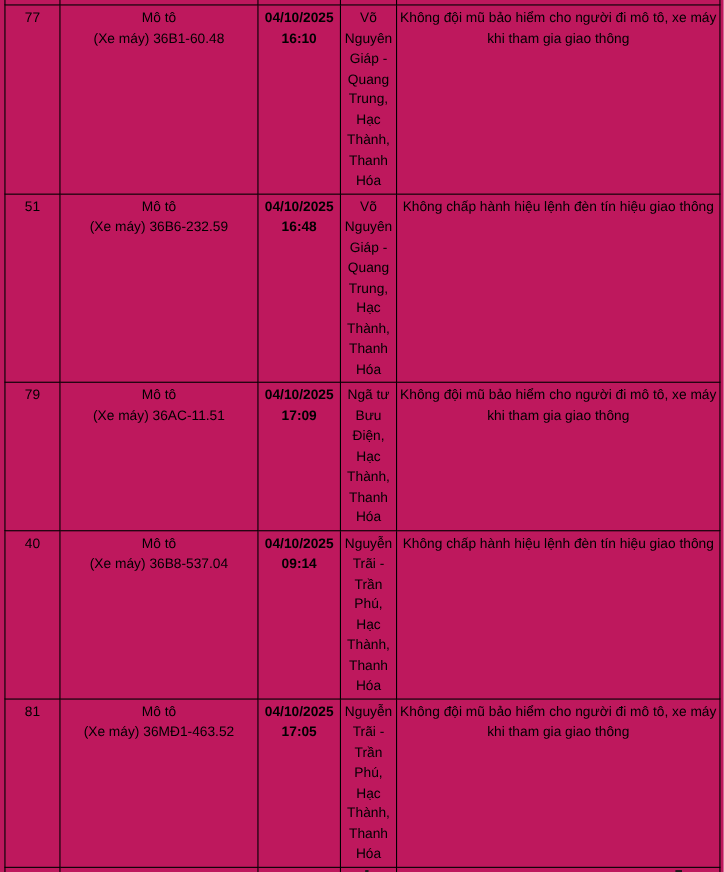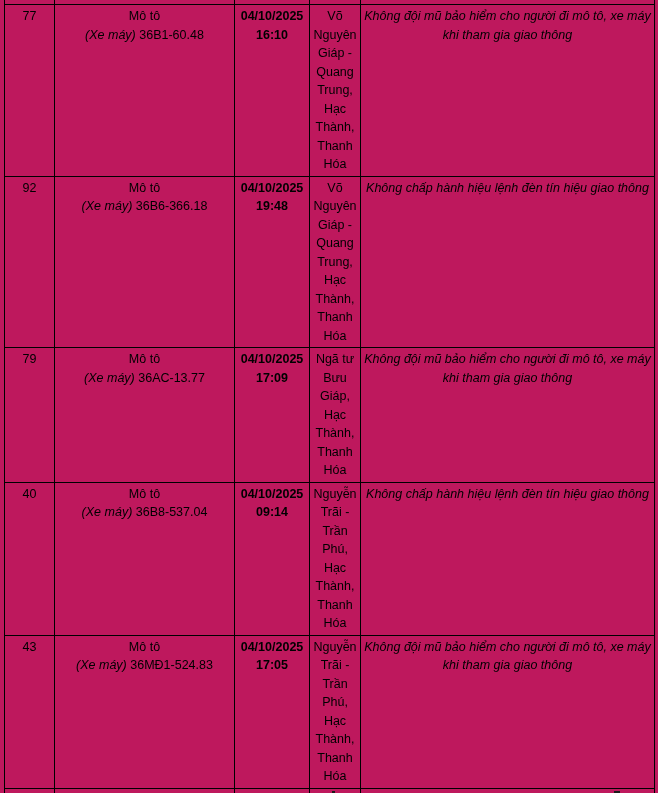--- a/index.html
+++ b/index.html
@@ -29,24 +29,24 @@
     padding: 2px 0;
     font-size: 12.5px;
     line-height: 18.5px;
     overflow: hidden;
     word-wrap: break-word;
   }
   .c-no  { width: 49px; }
   .c-veh { width: 179px; }
   .c-dt  { width: 74px; font-weight: bold; }
   .c-loc { width: 50px; margin-top: 12px; }
-  .c-vio { width: 293px; font-style: italic; }
+  .c-vio { width: 293px; }
   td.c-loc { padding-left: 1px; padding-right: 1px; }
   td.c-vio { padding-left: 2px; padding-right: 2px; }
-  .it { font-style: italic; }
+  .it { }
   tr.partial-top td {
     border-top: none;
     height: 4px;
     padding: 0;
   }
   tr.partial-bottom td {
     border-bottom: none;
     height: 6px;
     padding: 0;
     position: relative;
@@ -85,47 +85,47 @@
     <td class="c-dt">
       <div>04/10/2025</div>
       <div>16:10</div>
     </td>
     <td class="c-loc">Võ Nguyên Giáp - Quang Trung, Hạc Thành, Thanh Hóa</td>
     <td class="c-vio">Không đội mũ bảo hiểm cho người đi mô tô, xe máy khi tham gia giao thông</td>
   </tr>
 
   <tr>
     <td class="c-no">
-      <span>92</span>
+      <span>51</span>
     </td>
     <td class="c-veh">
       <div>Mô tô</div>
-      <div><span class="it">(Xe máy)</span> <span>36B6-366.18</span></div>
+      <div><span class="it">(Xe máy)</span> <span>36B6-232.59</span></div>
     </td>
     <td class="c-dt">
       <div>04/10/2025</div>
-      <div>19:48</div>
+      <div>16:48</div>
     </td>
     <td class="c-loc">Võ Nguyên Giáp - Quang Trung, Hạc Thành, Thanh Hóa</td>
     <td class="c-vio">Không chấp hành hiệu lệnh đèn tín hiệu giao thông</td>
   </tr>
 
   <tr>
     <td class="c-no">
       <span>79</span>
     </td>
     <td class="c-veh">
       <div>Mô tô</div>
-      <div><span class="it">(Xe máy)</span> <span>36AC-13.77</span></div>
+      <div><span class="it">(Xe máy)</span> <span>36AC-11.51</span></div>
     </td>
     <td class="c-dt">
       <div>04/10/2025</div>
       <div>17:09</div>
     </td>
-    <td class="c-loc">Ngã tư Bưu Giáp, Hạc Thành, Thanh Hóa</td>
+    <td class="c-loc">Ngã tư Bưu Điện, Hạc Thành, Thanh Hóa</td>
     <td class="c-vio">Không đội mũ bảo hiểm cho người đi mô tô, xe máy khi tham gia giao thông</td>
   </tr>
 
   <tr>
     <td class="c-no">
       <span>40</span>
     </td>
     <td class="c-veh">
       <div>Mô tô</div>
       <div><span class="it">(Xe máy)</span> <span>36B8-537.04</span></div>
@@ -133,25 +133,25 @@
     <td class="c-dt">
       <div>04/10/2025</div>
       <div>09:14</div>
     </td>
     <td class="c-loc">Nguyễn Trãi - Trần Phú, Hạc Thành, Thanh Hóa</td>
     <td class="c-vio">Không chấp hành hiệu lệnh đèn tín hiệu giao thông</td>
   </tr>
 
   <tr>
     <td class="c-no">
-      <span>43</span>
+      <span>81</span>
     </td>
     <td class="c-veh">
       <div>Mô tô</div>
-      <div><span class="it">(Xe máy)</span> <span>36MĐ1-524.83</span></div>
+      <div><span class="it">(Xe máy)</span> <span>36MĐ1-463.52</span></div>
     </td>
     <td class="c-dt">
       <div>04/10/2025</div>
       <div>17:05</div>
     </td>
     <td class="c-loc">Nguyễn Trãi - Trần Phú, Hạc Thành, Thanh Hóa</td>
     <td class="c-vio">Không đội mũ bảo hiểm cho người đi mô tô, xe máy khi tham gia giao thông</td>
   </tr>
 <tr class="partial-bottom">
         <td class="c-no"></td>

